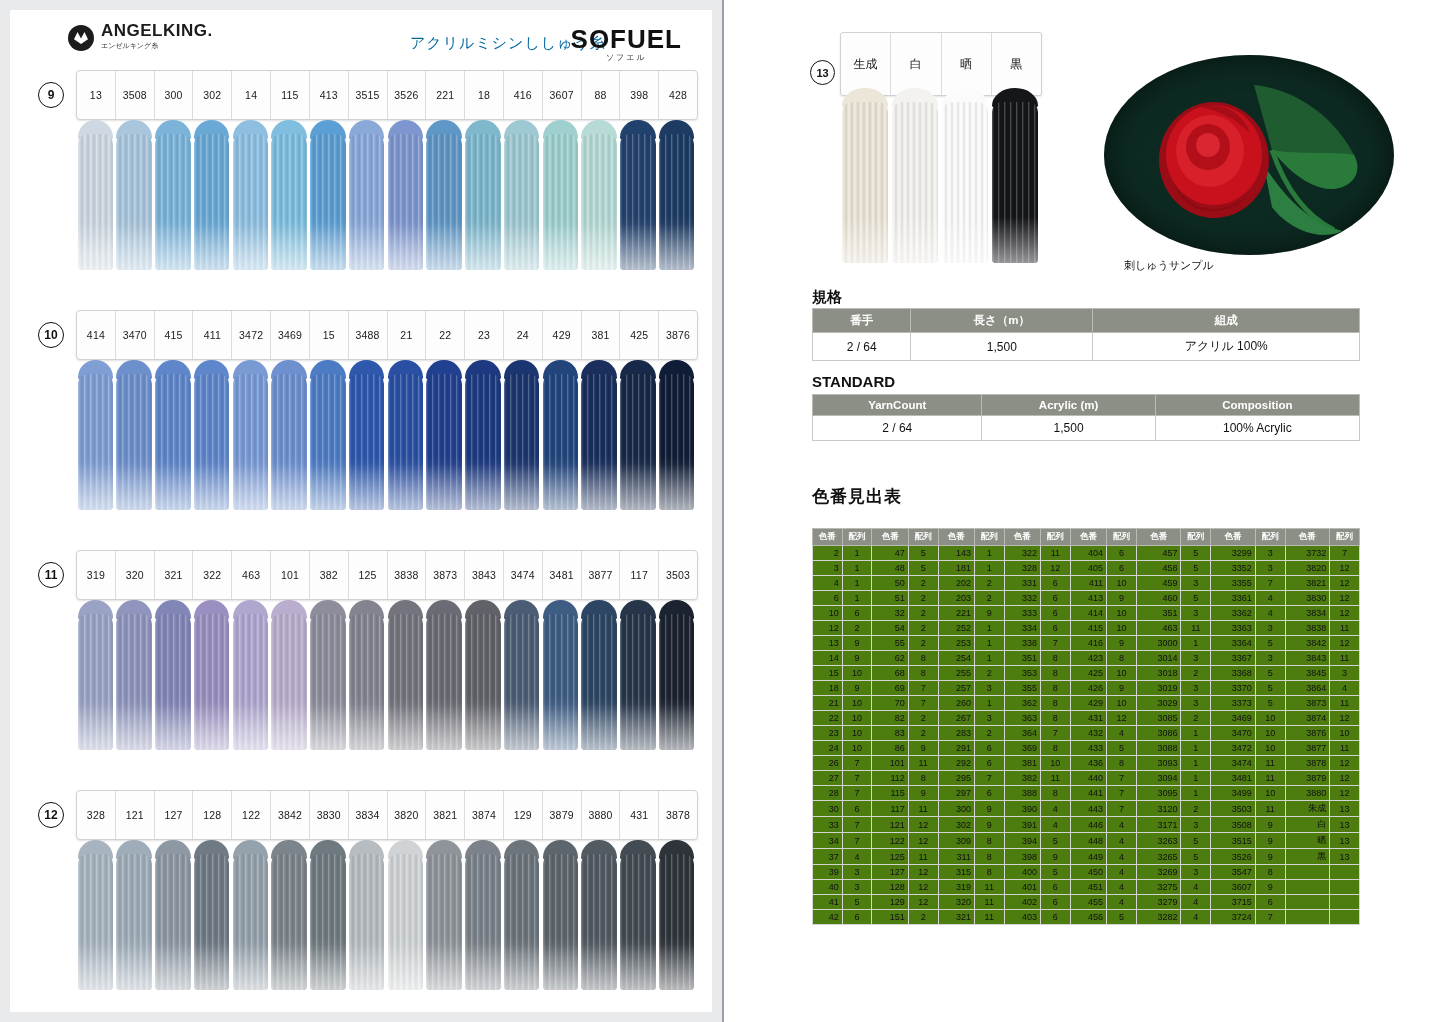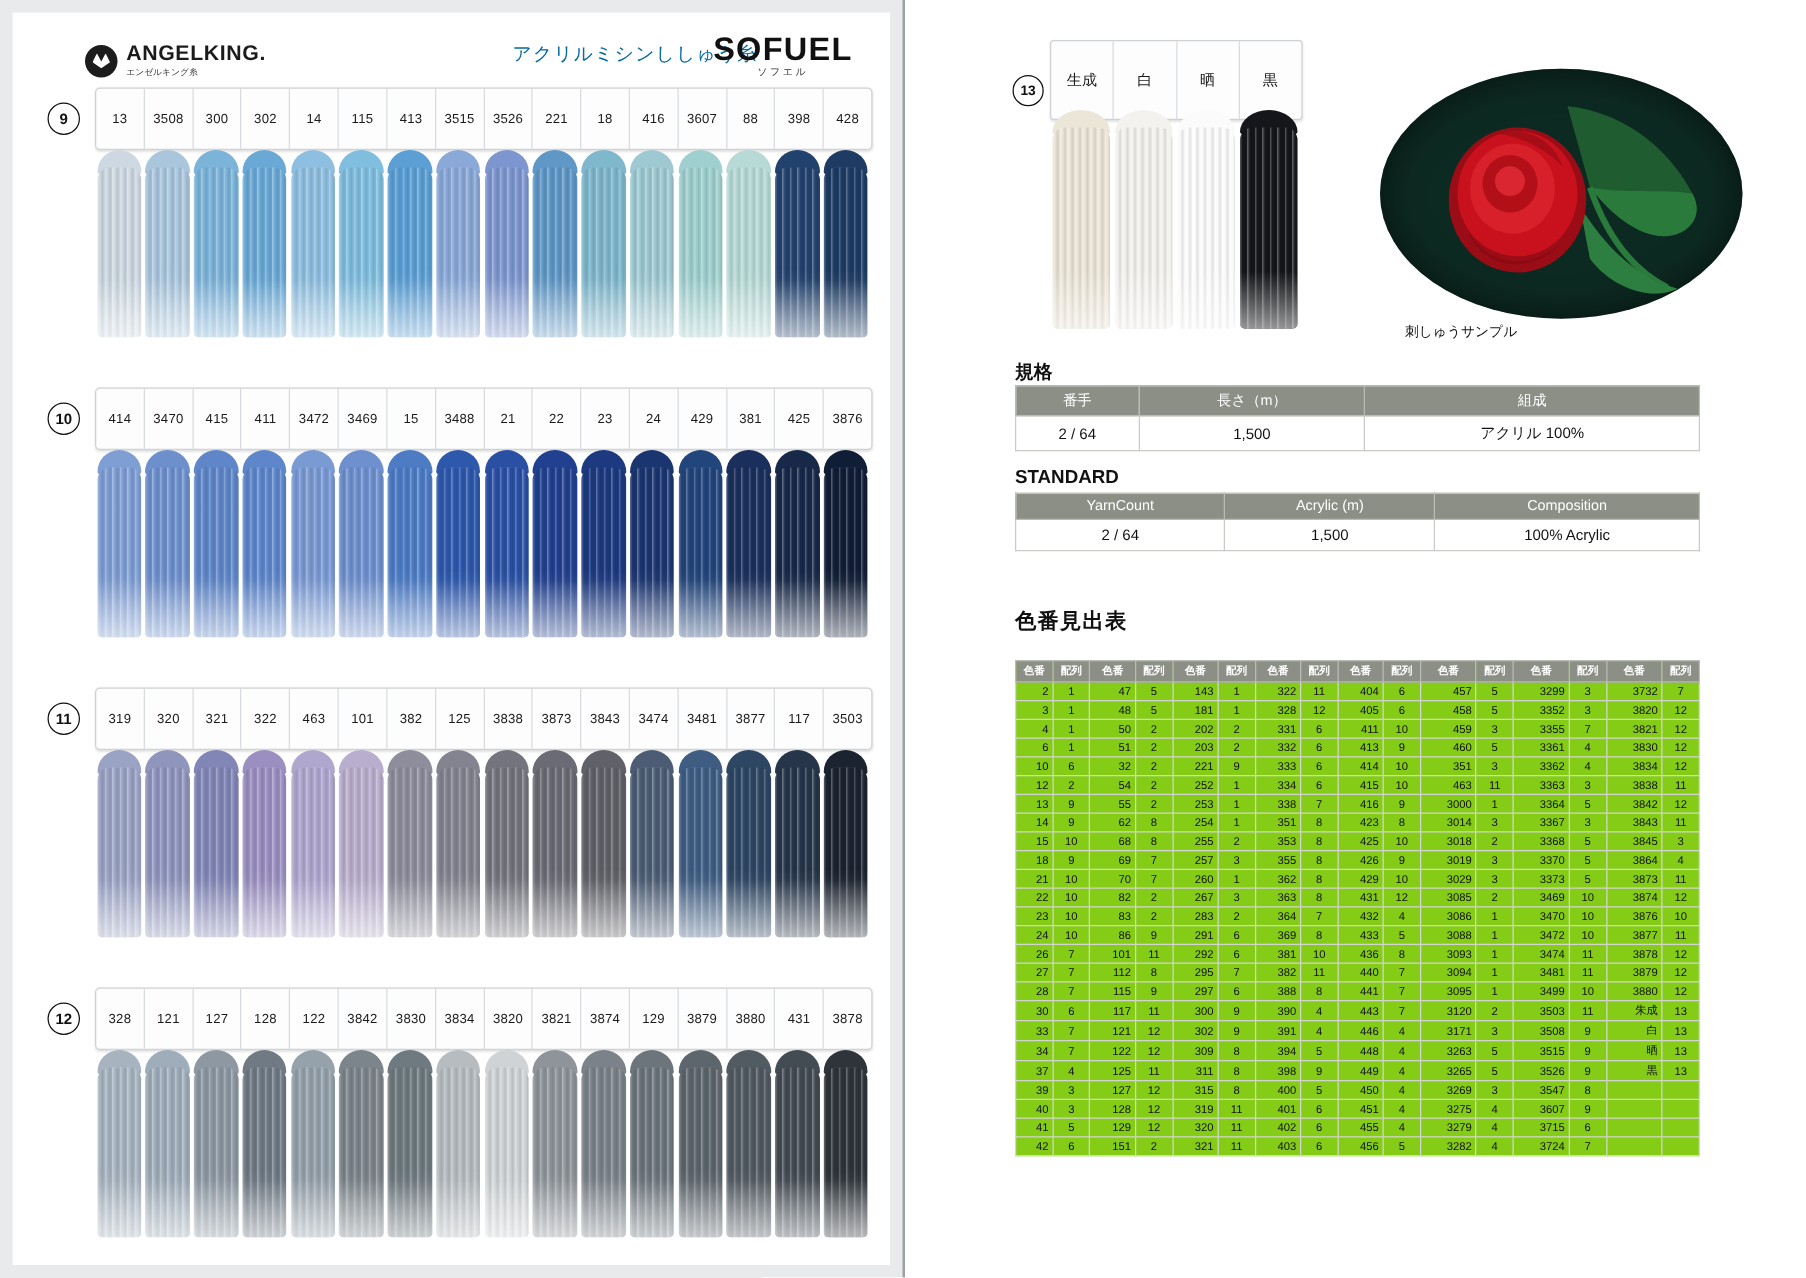--- a/index.html
+++ b/index.html
@@ -5,21 +5,21 @@
   html,body{margin:0;padding:0;background:#ffffff;}
   body{width:1445px;height:1022px;font-family:"Liberation Sans",sans-serif;color:#111;overflow:hidden;}
   .page{position:relative;width:1445px;height:1022px;display:flex;}
   .leftpage{position:relative;width:722px;height:1022px;background:#e9eaec;box-sizing:border-box;padding:10px;}
   .leftinner{position:relative;width:100%;height:100%;background:#ffffff;box-sizing:border-box;}
   .rightpage{position:relative;width:723px;height:1022px;background:#ffffff;box-sizing:border-box;border-left:2px solid #9aa0a6;}
   .gutter{position:absolute;left:722px;top:0;width:4px;height:1022px;background:#bfc4c9;}
 
   
   .brandbar{position:absolute;left:40px;top:12px;width:650px;height:40px;}
-  .logo{position:absolute;left:18px;top:12px;display:flex;align-items:center;gap:7px;}
+  .logo{position:absolute;left:18px;top:0;display:flex;align-items:flex-end;gap:7px;}
   .logo-mark{width:26px;height:26px;border-radius:50%;background:#1c1c1c;position:relative;}
   .logo-mark:after{content:"";position:absolute;left:6px;top:7px;width:14px;height:12px;background:#fff;
      clip-path:polygon(0 60%,25% 0,50% 55%,75% 0,100% 60%,50% 100%);}
   .logo-text{font-size:17px;font-weight:bold;letter-spacing:.5px;color:#1b1b1b;line-height:1;}
   .logo-sub{font-size:7px;color:#333;letter-spacing:0;margin-top:2px;}
   .title-jp{position:absolute;left:360px;top:12px;font-size:15px;color:#0369a1;letter-spacing:1px;}
   .sofuel{position:absolute;right:18px;top:4px;text-align:center;}
   .sofuel .big{font-size:26px;font-weight:bold;letter-spacing:1px;color:#111;line-height:1;}
   .sofuel .sm{font-size:8px;color:#333;letter-spacing:2px;}
 
@@ -50,25 +50,25 @@
      border-radius:3px;box-shadow:0 1px 2px rgba(0,0,0,.12);display:flex;}
   .r13card .cell{font-size:12px;}
   .r13skeins{position:absolute;left:30px;top:56px;width:200px;height:175px;display:flex;}
 
   .embroidery{position:absolute;left:380px;top:55px;width:290px;height:200px;}
   .oval{position:absolute;inset:0;border-radius:50%;background:#0d2a22;box-shadow:inset 0 0 30px rgba(0,0,0,.6);}
   .emb-caption{position:absolute;left:400px;top:258px;font-size:11px;color:#111;}
 
   .sect-title{position:absolute;font-size:15px;font-weight:bold;color:#111;}
   table.spec{position:absolute;border-collapse:collapse;background:#fff;}
-  table.spec th{background:#8c8f86;color:#fff;font-size:11.5px;font-weight:normal;border:1px solid #b9bcb4;padding:4px 0;}
+  table.spec th{background:#8c8f86;color:#fff;font-size:11.5px;font-weight:bold;border:1px solid #b9bcb4;padding:4px 0;}
   table.spec td{border:1px solid #c9ccc6;font-size:12px;text-align:center;padding:5px 0;color:#111;}
 
   .cap-title{position:absolute;font-size:17px;font-weight:bold;color:#111;letter-spacing:1px;}
-  table.idx{position:absolute;border-collapse:collapse;font-size:9px;background:#84cc16;}
+  table.idx{position:absolute;border-collapse:collapse;font-size:9px;background:#4d7c0f;}
   table.idx th{background:#8c8f86;color:#fff;border:1px solid #b9bcb4;padding:2px 0;font-size:8.5px;font-weight:bold;}
   table.idx td{border:1px solid #d3d6d0;padding:1px 3px;text-align:right;color:#111;height:12px;}
   table.idx td.c{text-align:center;}
 </style>
 </head>
 <body>
 
 <div class="page">
 
   <div class="leftpage">

